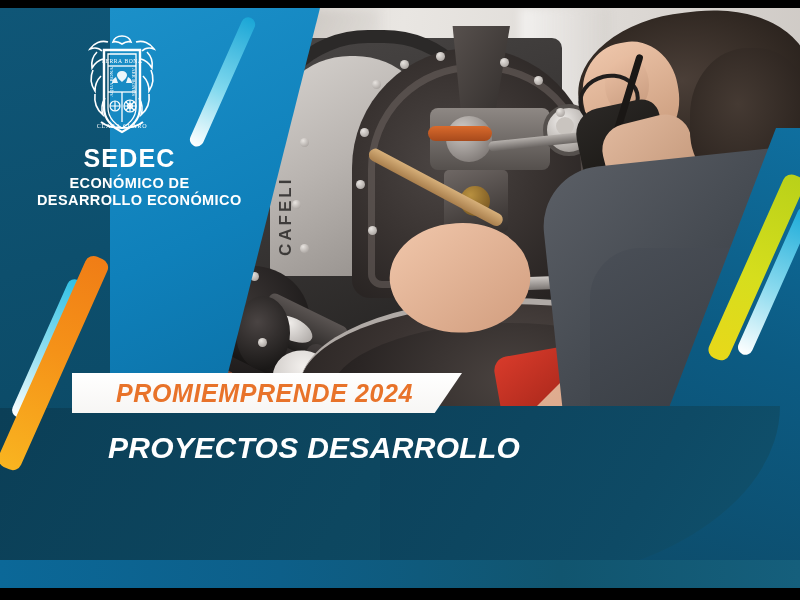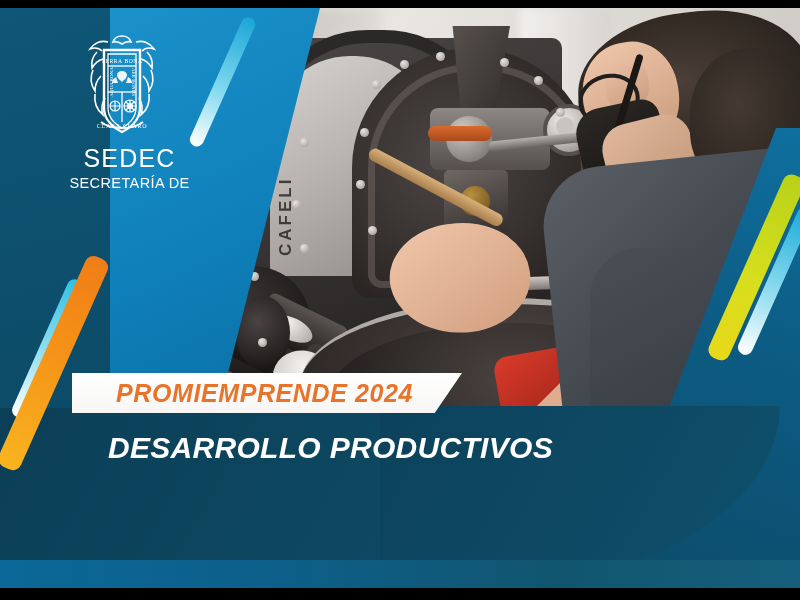--- a/index.html
+++ b/index.html
@@ -201,21 +201,21 @@
   .bar-yellowR{left:786px;top:168px;width:22px;height:200px;
     background:linear-gradient(180deg,#b9d119 0%,#d6de1d 55%,#e8d81a 100%);
     transform:rotate(24deg);transform-origin:top center;}
   .bar-cyanR{left:800px;top:200px;width:15px;height:160px;
     background:linear-gradient(180deg,#17a9d8 0%,#8adaee 55%,#ffffff 100%);
     transform:rotate(24deg);transform-origin:top center;}
 
   
   #logo{position:absolute;left:22px;top:22px;width:200px;height:180px;text-align:center;}
   .crest{width:94px;height:110px;margin:0 auto;position:relative;}
-  .sedec{color:#fff;font-weight:400;letter-spacing:1.2px;line-height:1;margin-left:15px;}
+  .sedec{color:#fff;font-weight:700;letter-spacing:1.2px;line-height:1;margin-left:15px;}
   .sedec-1{font-size:25px;margin-top:6px;}
   .sedec-2{font-size:14.5px;margin-top:5px;letter-spacing:.4px;}
   .sedec-3{font-size:14.5px;margin-top:2px;letter-spacing:.4px;white-space:nowrap;}
 
   
   #banner{position:absolute;left:72px;top:365px;width:390px;height:40px;
     background:linear-gradient(180deg,#ffffff 0%,#f7f6f4 100%);
     clip-path:polygon(0 0,100% 0,93% 100%,0 100%);
     display:flex;align-items:center;}
   #banner span{margin-left:44px;color:#e8732a;font-size:25px;font-weight:700;
@@ -370,25 +370,26 @@
               <path d="M40 71v10M35 76h10"></path>
             <circle cx="55" cy="76" r="6"></circle>
               <circle cx="55" cy="76" r="2.4"></circle>
             <path d="M55 70v12M49 76h12M51 72l8 8M59 72l-8 8"></path>
           </g>
           <path d="M26 92c10 8 32 8 42 0" fill="none" stroke="#ffffff" stroke-width="2"></path>
           <text x="47" y="98" font-size="6" fill="#ffffff" text-anchor="middle" font-family="'Liberation Serif',serif" letter-spacing="0.8">CLARA CLARO</text>
         </svg>
       </div>
       <div class="sedec sedec-1">SEDEC</div>
-      <div class="sedec sedec-2">SECRETARÍA DE</div>
+      <div class="sedec sedec-2">ECONÓMICO DE</div>
+      <div class="sedec sedec-3">DESARROLLO ECONÓMICO</div>
     </div>
 
     <div id="banner">
       <span>PROMIEMPRENDE 2024</span>
     </div>
 
     <div id="title">
-      <div>DESARROLLO PRODUCTIVOS</div>
+      <div>PROYECTOS DESARROLLO</div>
     </div>
 
   </div>
 </div>
 
 </body></html>

